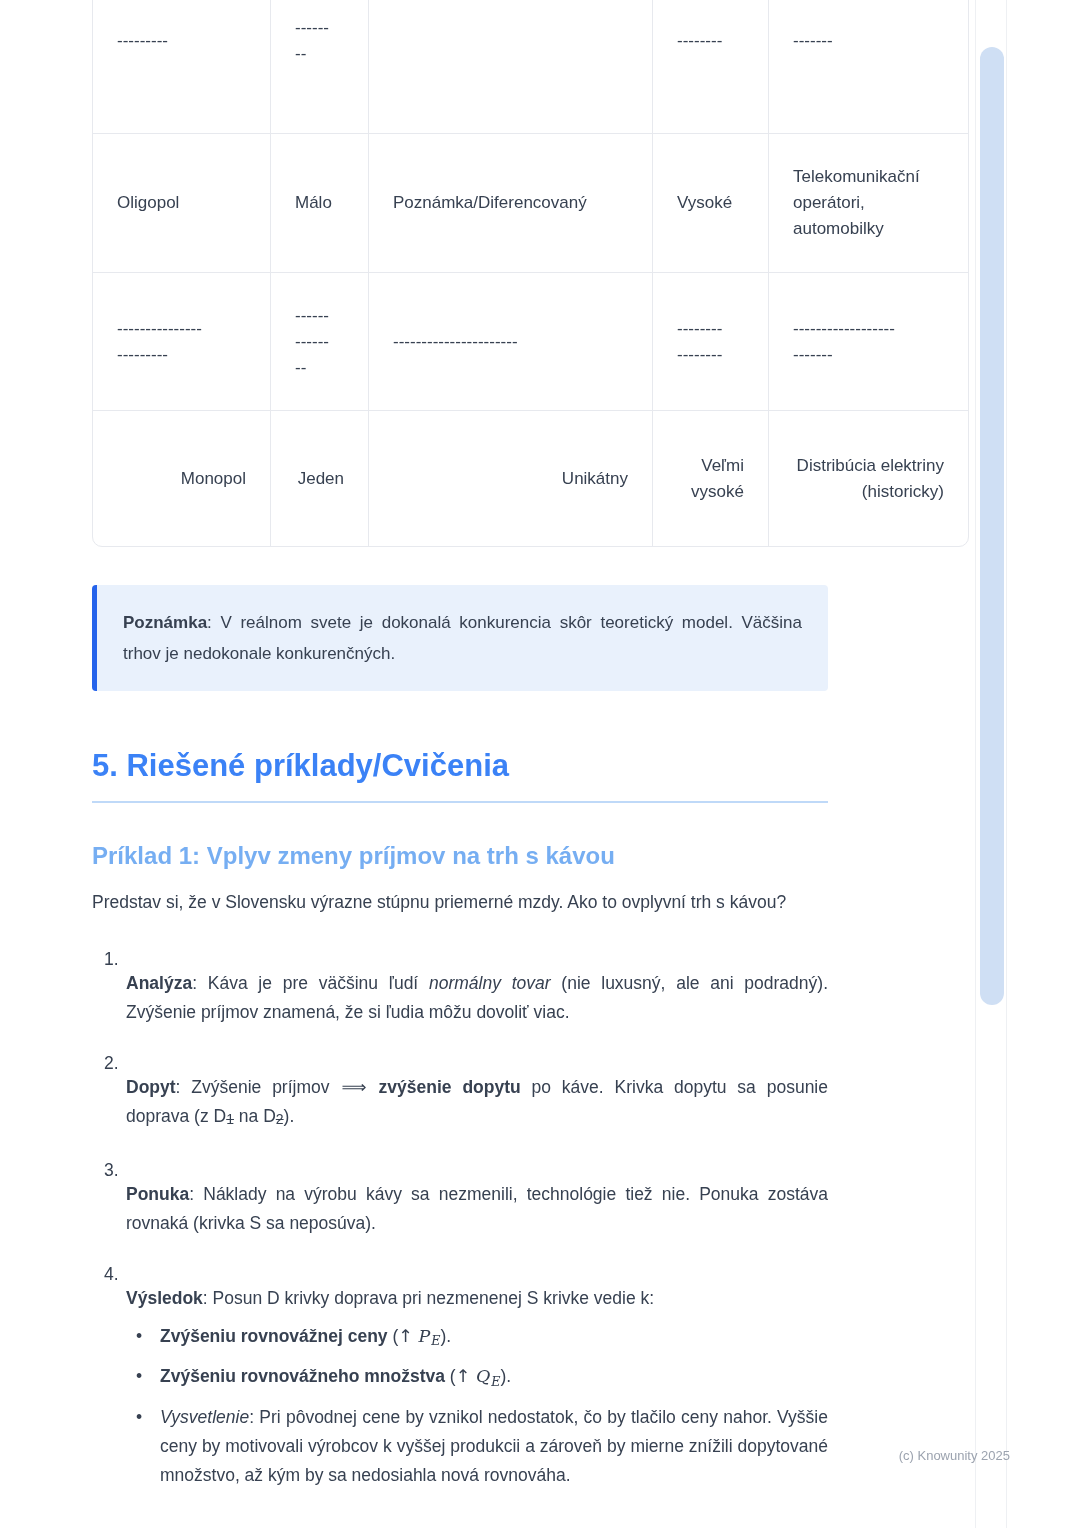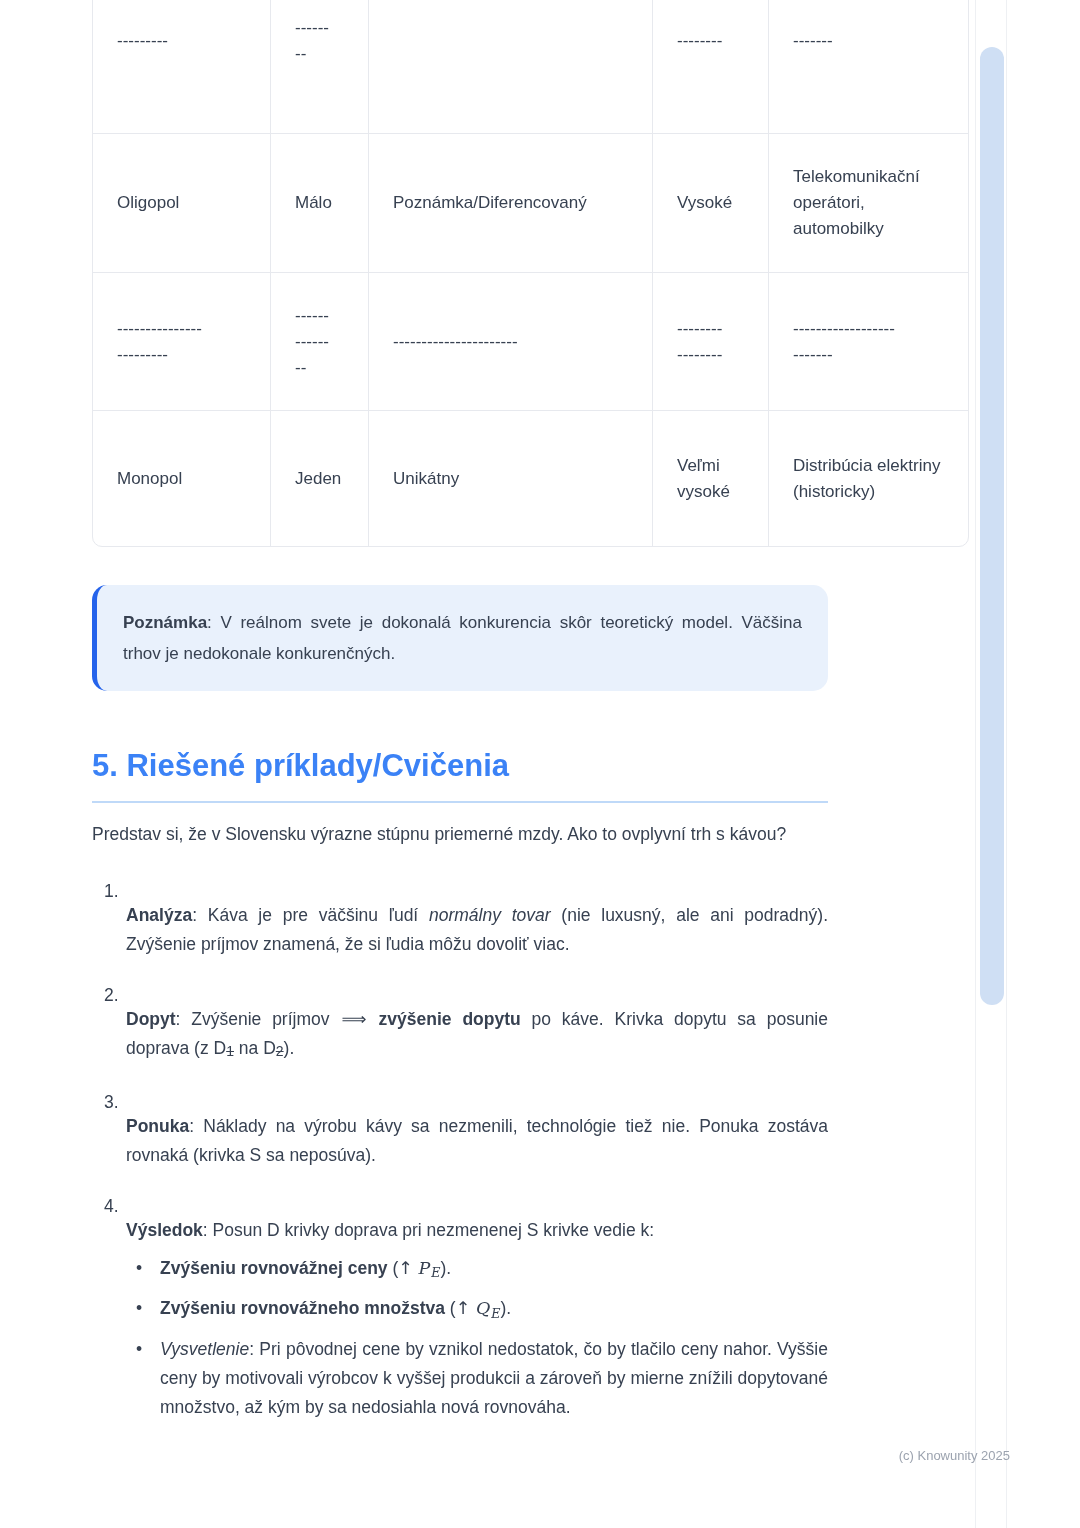--- a/index.html
+++ b/index.html
@@ -40,28 +40,28 @@
     font-size:17px;line-height:26px;
     color:var(--text);
     white-space:pre-line;
     overflow-wrap:break-word;
   }
   td:last-child{border-right:none;}
   tr:last-child td{border-bottom:none;}
   tr.r0{height:186px;}
   tr.r1{height:139px;}
   tr.r2{height:138px;}
-  tr.r3{height:135px;}
+  tr.r3{height:135px;text-align:right;}
 
   
   .note{
     margin-top:38px;width:736px;
     background:var(--note-background);
     border-left:5px solid var(--note-border);
-    border-radius:15px;
+    border-radius:4px;
     padding:22px 26px;
   }
   .note-text{font-size:17px;line-height:31px;text-align:justify;}
 
   h1{
     margin-top:56px;width:736px;
     font-size:31px;line-height:38px;font-weight:700;
     color:var(--heading-blue);
   }
   hr.divider{margin-top:16px;width:736px;border:none;border-top:2px solid var(--divider-blue);}
@@ -161,20 +161,21 @@
       </table>
     </div>
 
     <div class="note">
       <div class="note-text"><span class="sg-b">Poznámka</span><span class="sg-n">: V reálnom svete je dokonalá konkurencia skôr teoretický model. Väčšina trhov je nedokonale konkurenčných.</span></div>
     </div>
 
     <h1>5. Riešené príklady/Cvičenia</h1>
     <hr class="divider">
 
+    <h2>Príklad 1: Vplyv zmeny príjmov na trh s kávou</h2>
 
     <p class="intro">Predstav si, že v Slovensku výrazne stúpnu priemerné mzdy. Ako to ovplyvní trh s kávou?</p>
 
     <ol class="steps">
         <li>
           <span class="step-num">1.</span>
           <div class="step-body"><span class="sg-b">Analýza</span><span class="sg-n">: Káva je pre väčšinu ľudí </span><span class="sg-i">normálny tovar</span><span class="sg-n"> (nie luxusný, ale ani podradný). Zvýšenie príjmov znamená, že si ľudia môžu dovoliť viac.</span></div>
         </li>
         <li>
           <span class="step-num">2.</span>

